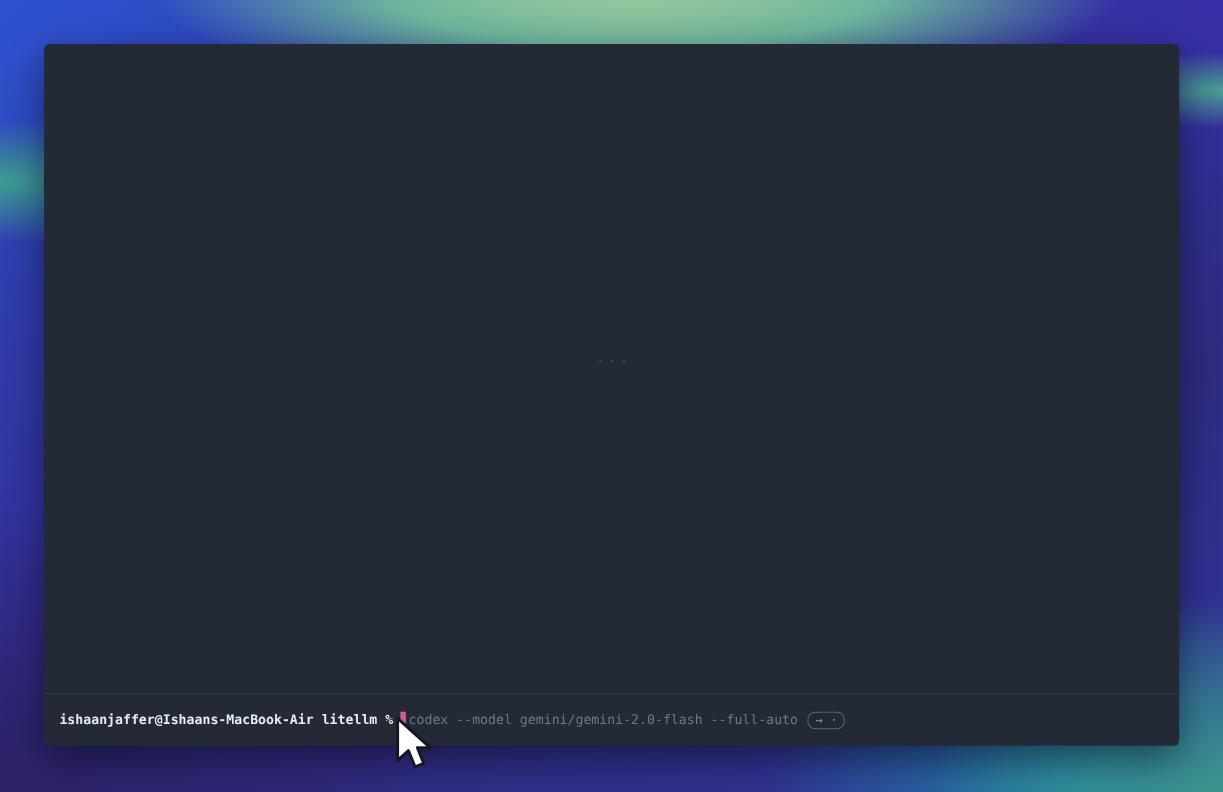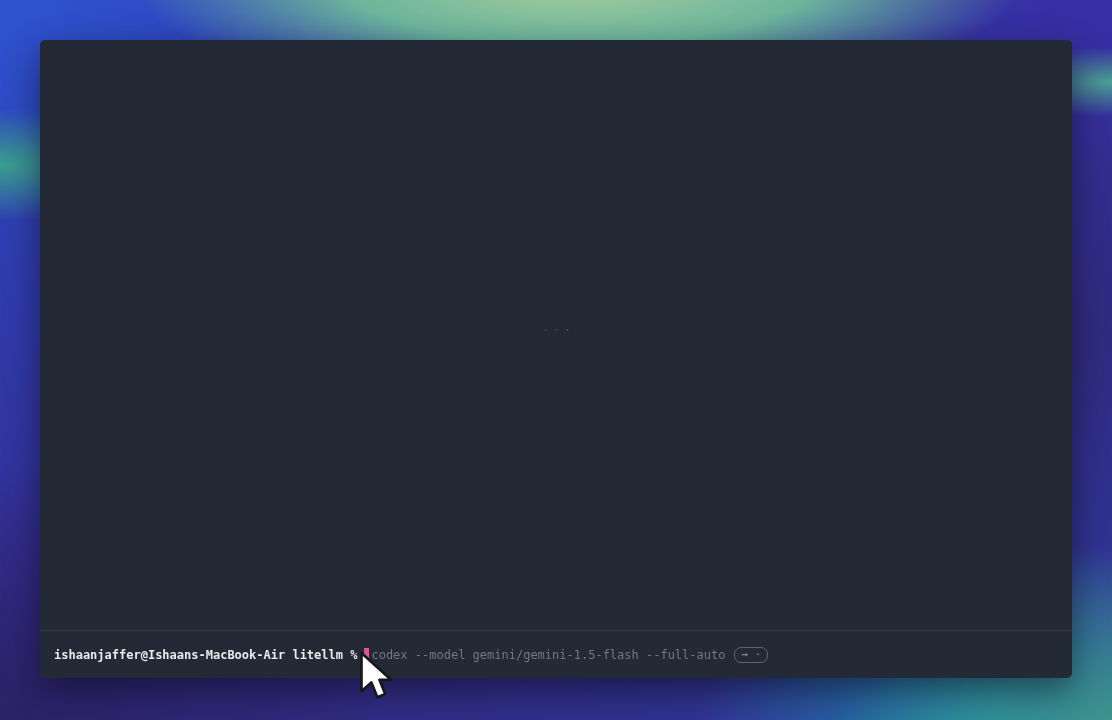--- a/index.html
+++ b/index.html
@@ -61,21 +61,20 @@
     height: 1px;
     background: var(--separator, #333a48);
   }
 
   .input-row {
     position: absolute;
     left: 14px;
     right: 14px;
     bottom: 15px;
     display: flex;
-    align-items: center;
     white-space: pre;
     font-size: 12px;
     line-height: 15px;
   }
 
   .prompt {
     color: var(--prompt-text, #e9eaed);
     font-weight: bold;
     margin-right: 7px;
   }
@@ -125,21 +124,21 @@
 
     <div class="term-body">
       <span class="loading-dots">···</span>
     </div>
 
     <div class="term-separator"></div>
 
     <div class="input-row">
       <span class="prompt">ishaanjaffer@Ishaans-MacBook-Air litellm %</span>
       <span class="text-cursor"></span>
-      <span class="suggestion">codex --model gemini/gemini-1.5-flash --full-auto</span>
+      <span class="suggestion">codex --model gemini/gemini-2.0-flash --full-auto</span>
       <span class="hint-pill">→ ·</span>
     </div>
 
   </div>
 
   <svg class="mouse-cursor" viewBox="0 0 30 44" xmlns="http://www.w3.org/2000/svg">
     <polygon points="2,1 2,32 10,24.8 14.9,36.8 21.3,34.2 16.6,22.6 26,22.6" fill="#ffffff" stroke="#16181d" stroke-width="2.2" stroke-linejoin="round"></polygon>
   </svg>
 
 </div>

